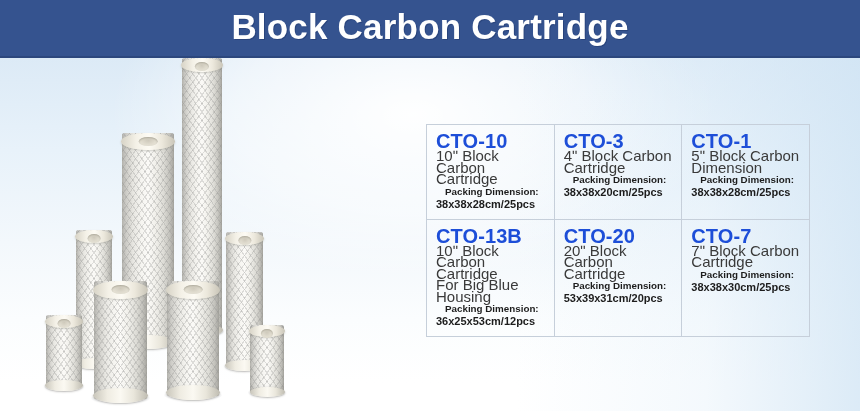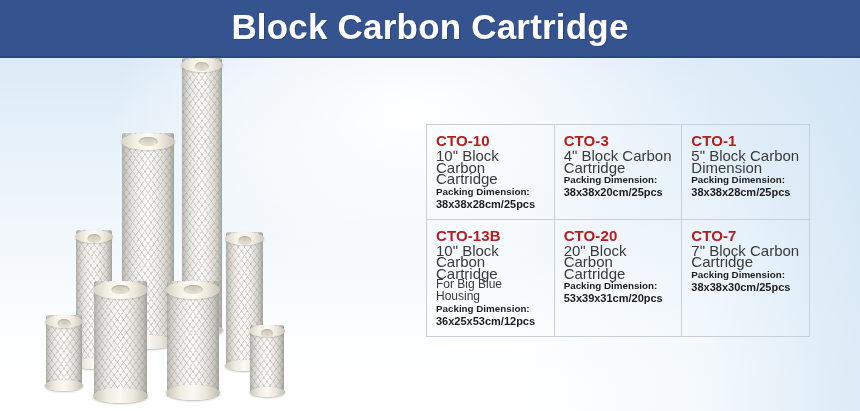--- a/index.html
+++ b/index.html
@@ -146,49 +146,50 @@
     vertical-align: top;
     border: 1px solid #c6cfda;
     padding: 8px 6px 9px 9px;
     box-sizing: border-box;
     height: 78px;
   }
   .spec-table td.empty {
     border: none;
   }
   .cell-code {
-    color: #b91c1c;
-    font-size: 15px;
+    color: #1d4ed8;
+    font-size: 20px;
     font-weight: bold;
     line-height: 16px;
     letter-spacing: 0.1px;
     margin-bottom: 1px;
     font-family: "Liberation Sans", sans-serif;
   }
   .cell-desc {
     color: #3a3a3a;
     font-size: 15px;
     line-height: 11.5px;
     font-weight: normal;
     font-family: "Liberation Sans", sans-serif;
   }
   .cell-desc2 {
     color: #3a3a3a;
-    font-size: 12px;
+    font-size: 15px;
     line-height: 11.5px;
     font-weight: normal;
     font-family: "Liberation Sans", sans-serif;
   }
   .cell-pack-label {
     color: #1d1d1d;
     font-size: 9.8px;
     line-height: 12px;
     font-weight: bold;
     margin-top: 1px;
     font-family: "Liberation Sans", sans-serif;
+    text-align: center;
   }
   .cell-pack-value {
     color: #1d1d1d;
     font-size: 11px;
     line-height: 12px;
     font-weight: bold;
     font-family: "Liberation Sans", sans-serif;
   }
 </style>
 </head>

